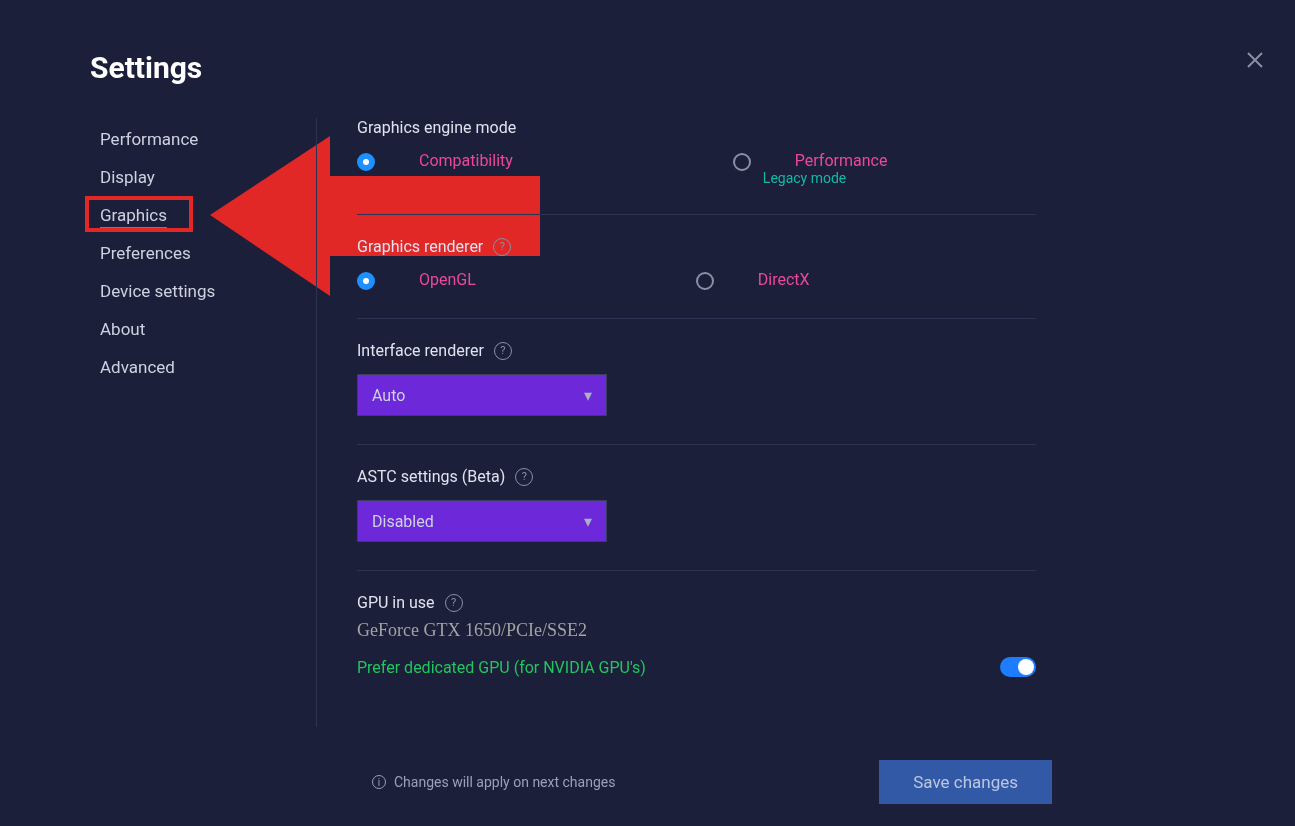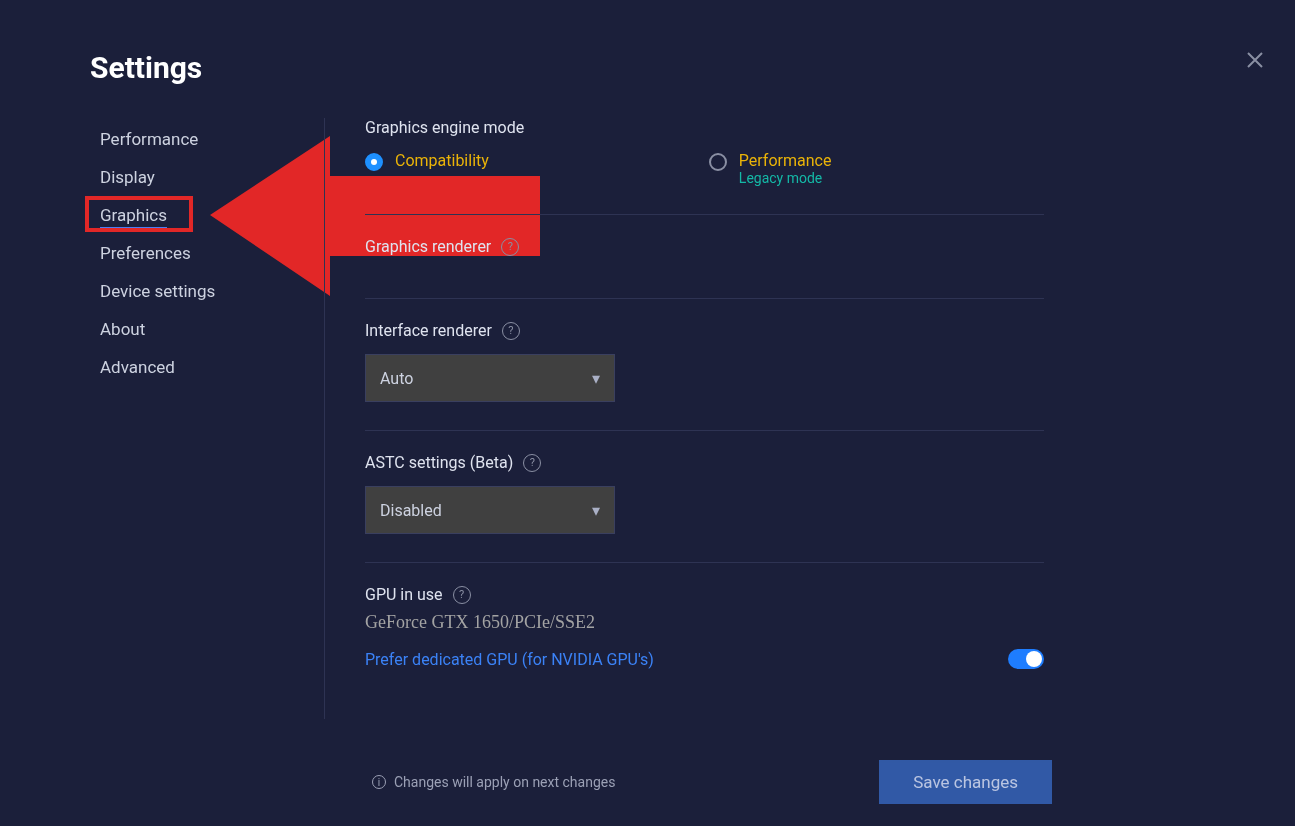--- a/index.html
+++ b/index.html
@@ -59,21 +59,21 @@
     }
     .arrow-annotation {
       position: absolute;
       top: 118px;
       left: 210px;
       pointer-events: none;
     }
     .main {
       position: absolute;
       top: 118px;
-      left: 324px;
+      left: 316px;
       width: 720px;
       border-left: 1px solid #2e3353;
       padding-left: 40px;
     }
     .section {
       padding-bottom: 28px;
       margin-bottom: 22px;
       border-bottom: 1px solid #2e3353;
     }
     .section.noborder {
@@ -118,43 +118,44 @@
       height: 6px;
       background: #fff;
       border-radius: 50%;
     }
     .radio-labels {
       display: flex;
       flex-direction: column;
     }
     .radio-label {
       font-size: 16px;
-      color: #eab308;
+      color: #ec4899;
+      margin-left: 32px;
     }
     .radio-sublabel {
       font-size: 14px;
       color: #14b8a6;
     }
     .help-icon {
       width: 18px;
       height: 18px;
       border: 1.5px solid #8a8fa3;
       border-radius: 50%;
       display: inline-flex;
       align-items: center;
       justify-content: center;
       font-size: 11px;
       color: #8a8fa3;
       cursor: pointer;
     }
     .select-box {
       width: 250px;
-      height: 48px;
+      height: 42px;
       border: 1px solid #3a3f5f;
-      background: #404040;
+      background: #6d28d9;
       display: flex;
       align-items: center;
       justify-content: space-between;
       padding: 0 14px;
       cursor: pointer;
       font-size: 16px;
       color: #cdd2e0;
     }
     .chevron {
       color: #aab0c6;
@@ -166,21 +167,21 @@
       margin-bottom: 16px;
       font-family: Liberation Serif, serif;
     }
     .toggle-row {
       display: flex;
       align-items: center;
       justify-content: space-between;
     }
     .toggle-label {
       font-size: 16px;
-      color: #3b82f6;
+      color: #22c55e;
     }
     .toggle-switch {
       width: 36px;
       height: 20px;
       background: #1e7dff;
       border-radius: 20px;
       position: relative;
       cursor: pointer;
     }
     .toggle-knob {
@@ -275,20 +276,30 @@
         </div>
       </div>
     </div>
   </div>
 
   <div class="section">
     <div class="section-title">
       <span>Graphics renderer</span>
       <span class="help-icon">?</span>
     </div>
+    <div class="radio-row">
+      <div class="radio-option">
+        <div class="radio-circle selected"></div>
+        <span class="radio-label">OpenGL</span>
+      </div>
+      <div class="radio-option">
+        <div class="radio-circle"></div>
+        <span class="radio-label">DirectX</span>
+      </div>
+    </div>
   </div>
 
   <div class="section">
     <div class="section-title">
       <span>Interface renderer</span>
       <span class="help-icon">?</span>
     </div>
     <div class="select-box">
       <span>Auto</span>
       <span class="chevron">▾</span>

